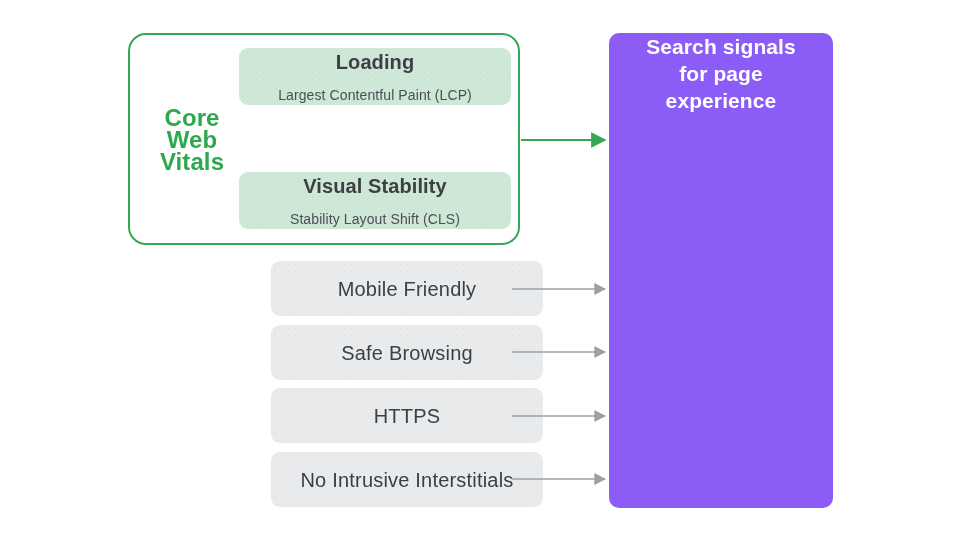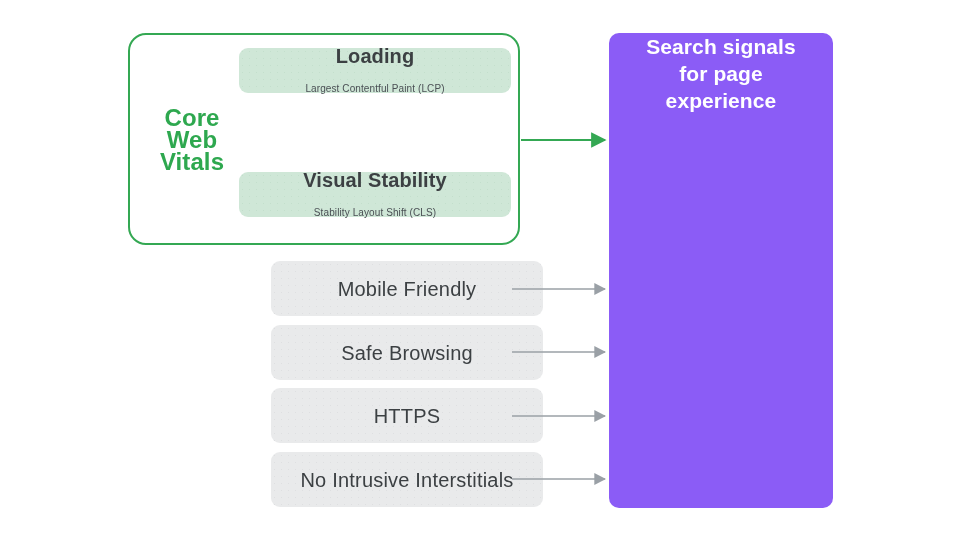--- a/index.html
+++ b/index.html
@@ -61,40 +61,40 @@
     flex-direction: column;
     align-items: center;
     justify-content: center;
     text-align: center;
   }
 
   .pill.green {
     background-color: #cfe7d7;
     background-image: radial-gradient(#c3dfcc 0.8px, transparent 0.9px);
     background-size: 7px 7px;
-    height: 45px;
+    height: 57px;
   }
 
   .pill.gray {
     background-color: #e9eaeb;
     background-image: radial-gradient(#dedfe1 0.8px, transparent 0.9px);
     background-size: 7px 7px;
     height: 55px;
     margin-left: 32px;
   }
 
   .pill-title {
     font-size: 20px;
     font-weight: bold;
     color: #3c4043;
     line-height: 24px;
     letter-spacing: 0.1px;
   }
   .pill-sub {
-    font-size: 10px;
+    font-size: 14px;
     font-weight: normal;
     color: #4a4f54;
     line-height: 16px;
     margin-top: 13px;
     letter-spacing: 0.1px;
   }
   .pill-single {
     font-size: 20px;
     font-weight: normal;
     color: #3c4043;

